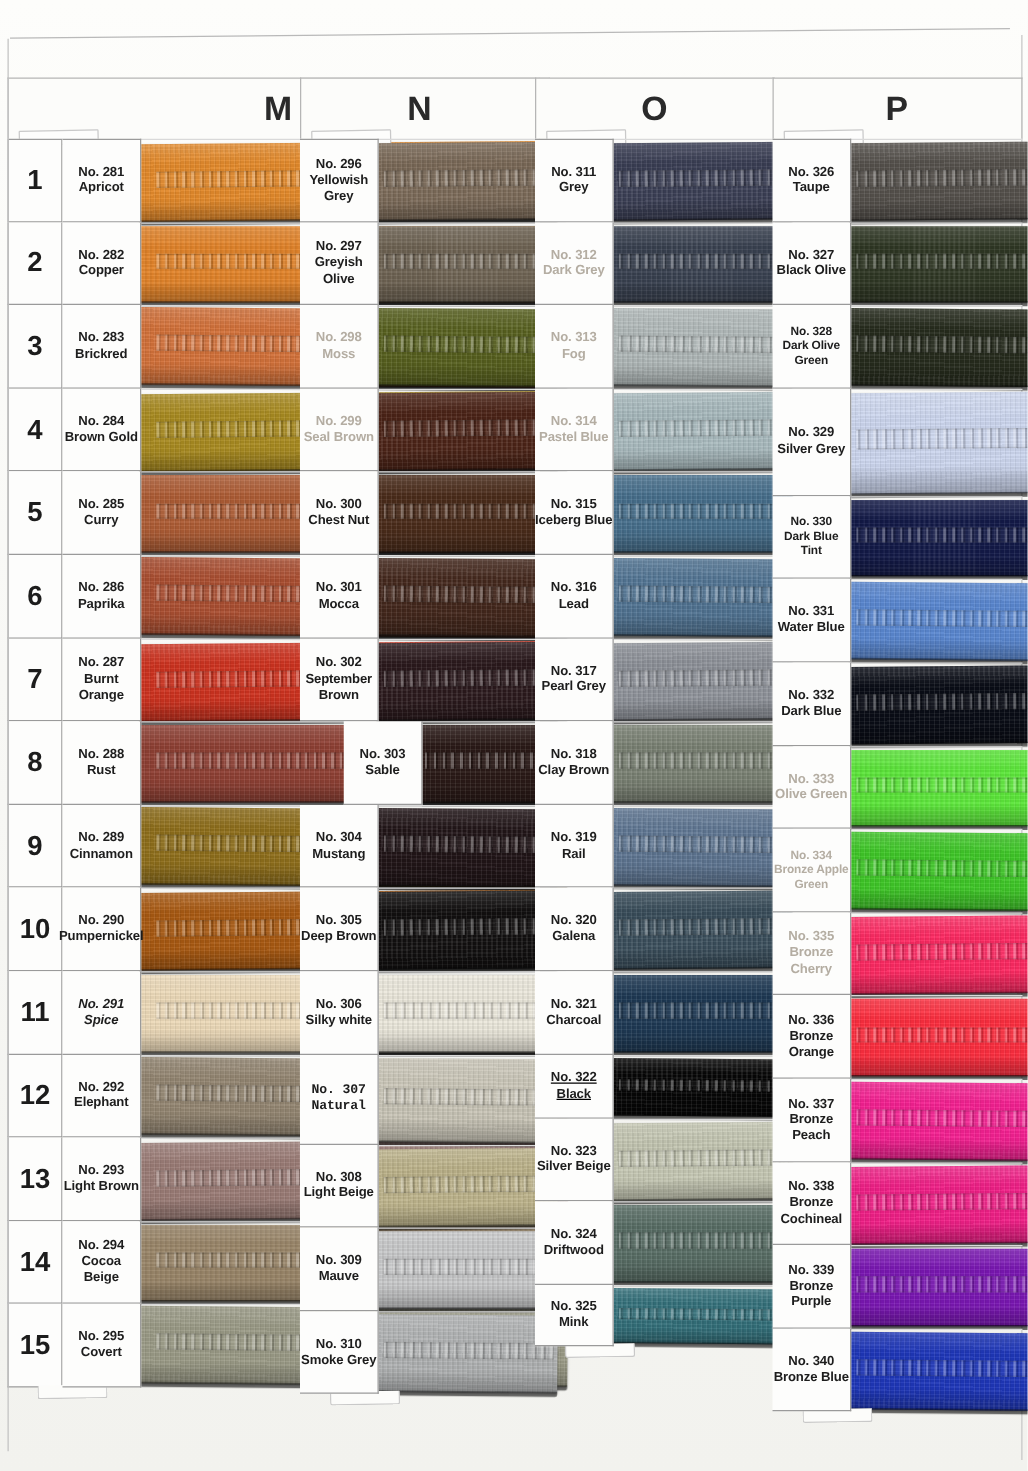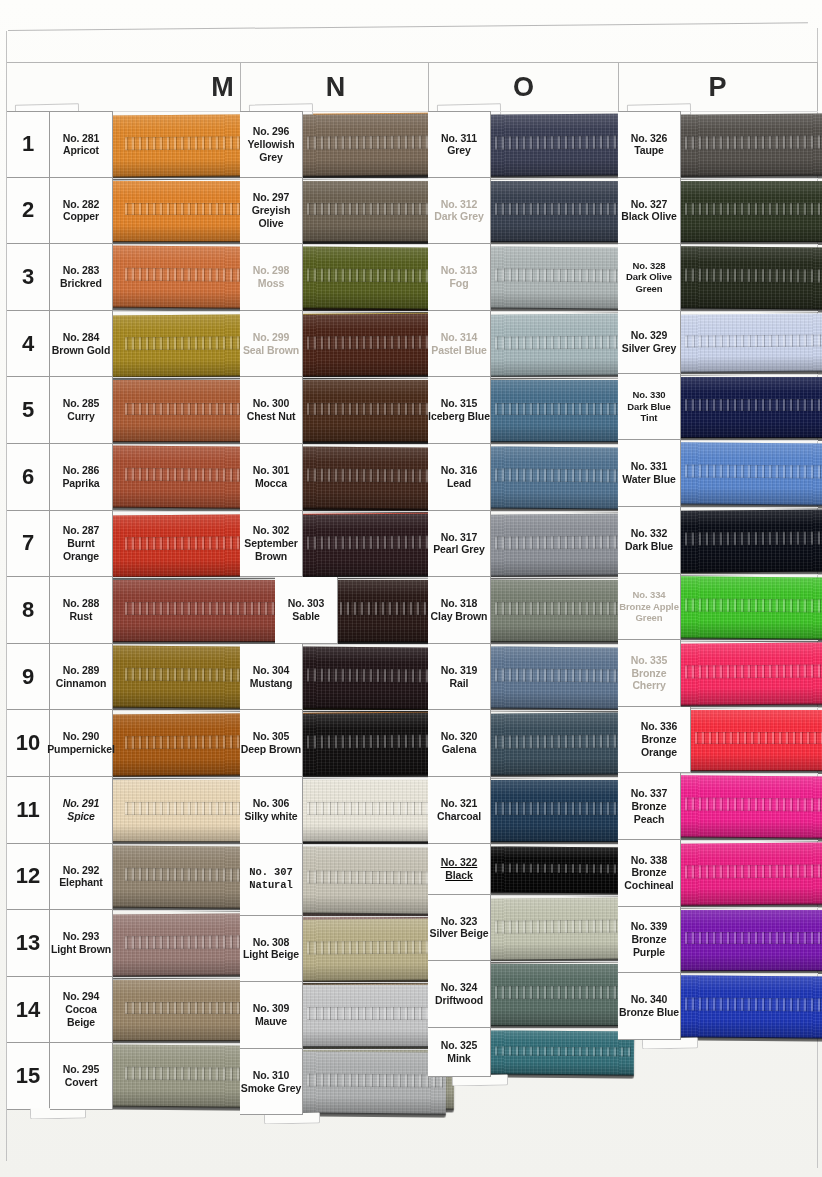--- a/index.html
+++ b/index.html
@@ -837,21 +837,21 @@
             </div>
             <div class="swatch-cell">
               <div class="swatch" style="background: rgb(38, 43, 29); transform: rotate(0.5deg);">
                 <div class="weave"></div>
                 <div class="coil"></div>
                 <div class="shade"></div>
                 <div class="edge"></div>
               </div>
             </div>
           </div>
-          <div class="row" style="height: 63px;">
+          <div class="row" style="height: 86px;">
             <div class="label-cell" style="flex-basis: 62px; width: 62px;">
               <div class="no">No. 329</div>
               <div class="nm">Silver Grey</div>
             </div>
             <div class="swatch-cell">
               <div class="swatch" style="background: rgb(204, 214, 238); transform: rotate(-0.5deg);">
                 <div class="weave"></div>
                 <div class="coil"></div>
                 <div class="shade"></div>
                 <div class="edge"></div>
@@ -894,20 +894,34 @@
             <div class="swatch-cell">
               <div class="swatch" style="background: rgb(10, 13, 22); transform: rotate(-0.5deg);">
                 <div class="weave"></div>
                 <div class="coil"></div>
                 <div class="shade"></div>
                 <div class="edge"></div>
               </div>
             </div>
           </div>
           <div class="row" style="height: 66.6px;">
+            <div class="label-cell faded" style="flex-basis: 62px; width: 62px;">
+              <div class="no">No. 333</div>
+              <div class="nm">Olive Green</div>
+            </div>
+            <div class="swatch-cell">
+              <div class="swatch" style="background: rgb(92, 230, 58); transform: rotate(0deg);">
+                <div class="weave"></div>
+                <div class="coil"></div>
+                <div class="shade"></div>
+                <div class="edge"></div>
+              </div>
+            </div>
+          </div>
+          <div class="row" style="height: 66.6px;">
             <div class="label-cell faded long" style="flex-basis: 62px; width: 62px;">
               <div class="no">No. 334</div>
               <div class="nm">Bronze Apple Green</div>
             </div>
             <div class="swatch-cell">
               <div class="swatch" style="background: rgb(63, 198, 40); transform: rotate(0.5deg);">
                 <div class="weave"></div>
                 <div class="coil"></div>
                 <div class="shade"></div>
                 <div class="edge"></div>
@@ -922,21 +936,21 @@
             <div class="swatch-cell">
               <div class="swatch" style="background: rgb(251, 42, 98); transform: rotate(-0.5deg);">
                 <div class="weave"></div>
                 <div class="coil"></div>
                 <div class="shade"></div>
                 <div class="edge"></div>
               </div>
             </div>
           </div>
           <div class="row" style="height: 66.6px;">
-            <div class="label-cell" style="flex-basis: 62px; width: 62px; padding-left: 10px;">
+            <div class="label-cell" style="flex-basis: 62px; width: 62px;">
               <div class="no">No. 336</div>
               <div class="nm">Bronze Orange</div>
             </div>
             <div class="swatch-cell">
               <div class="swatch" style="background: rgb(251, 46, 63); transform: rotate(0deg);">
                 <div class="weave"></div>
                 <div class="coil"></div>
                 <div class="shade"></div>
                 <div class="edge"></div>
               </div>

